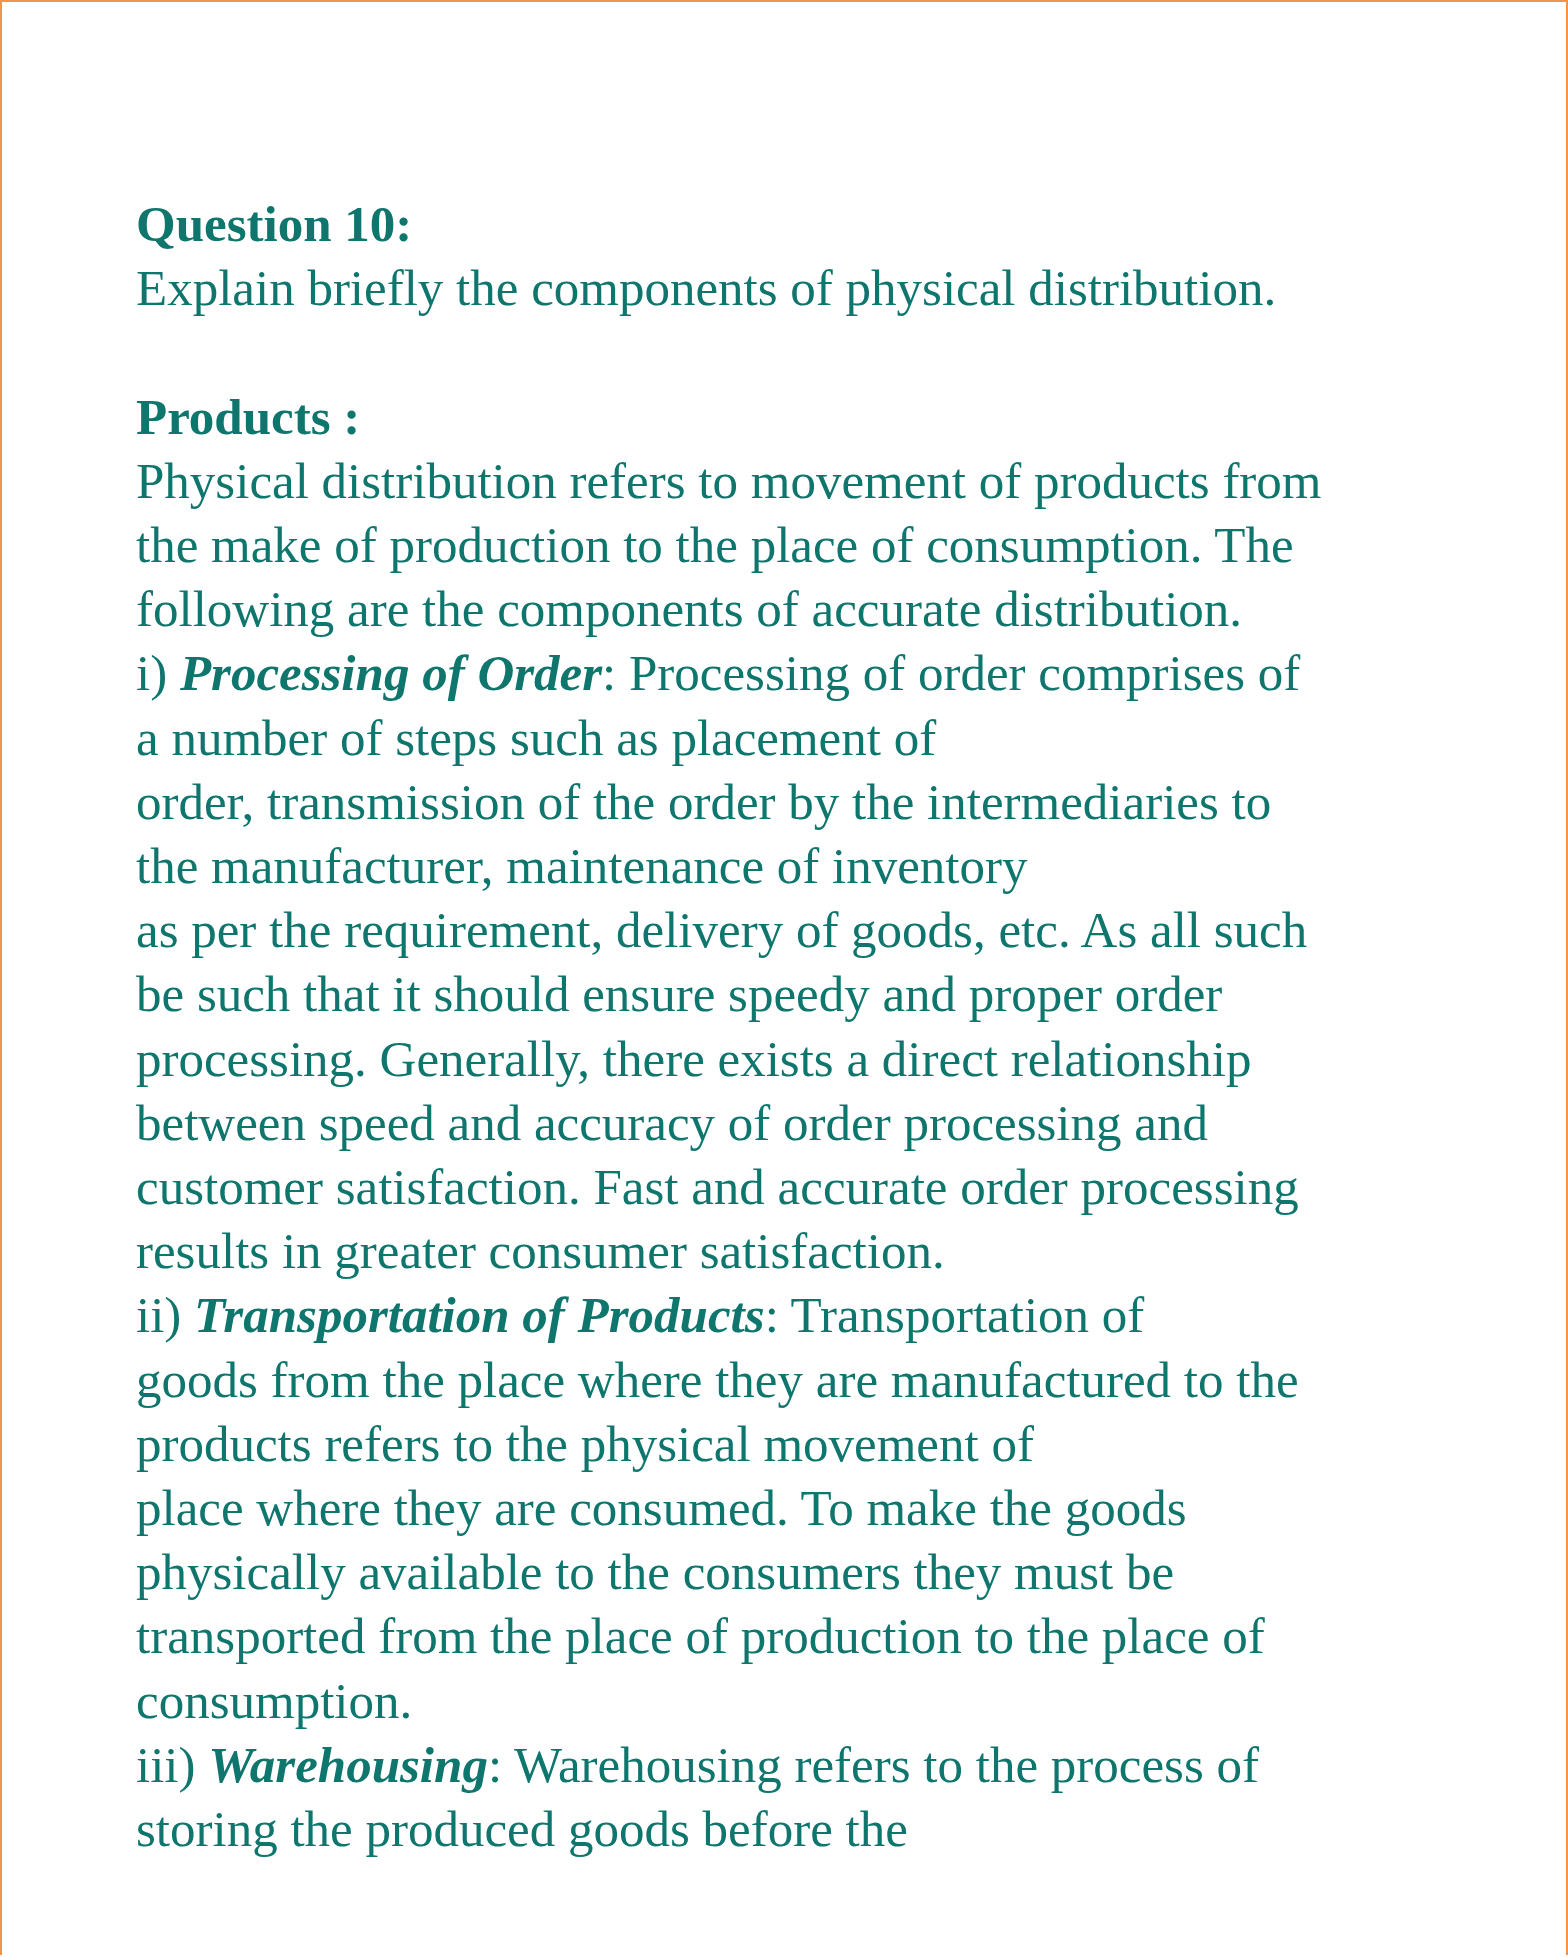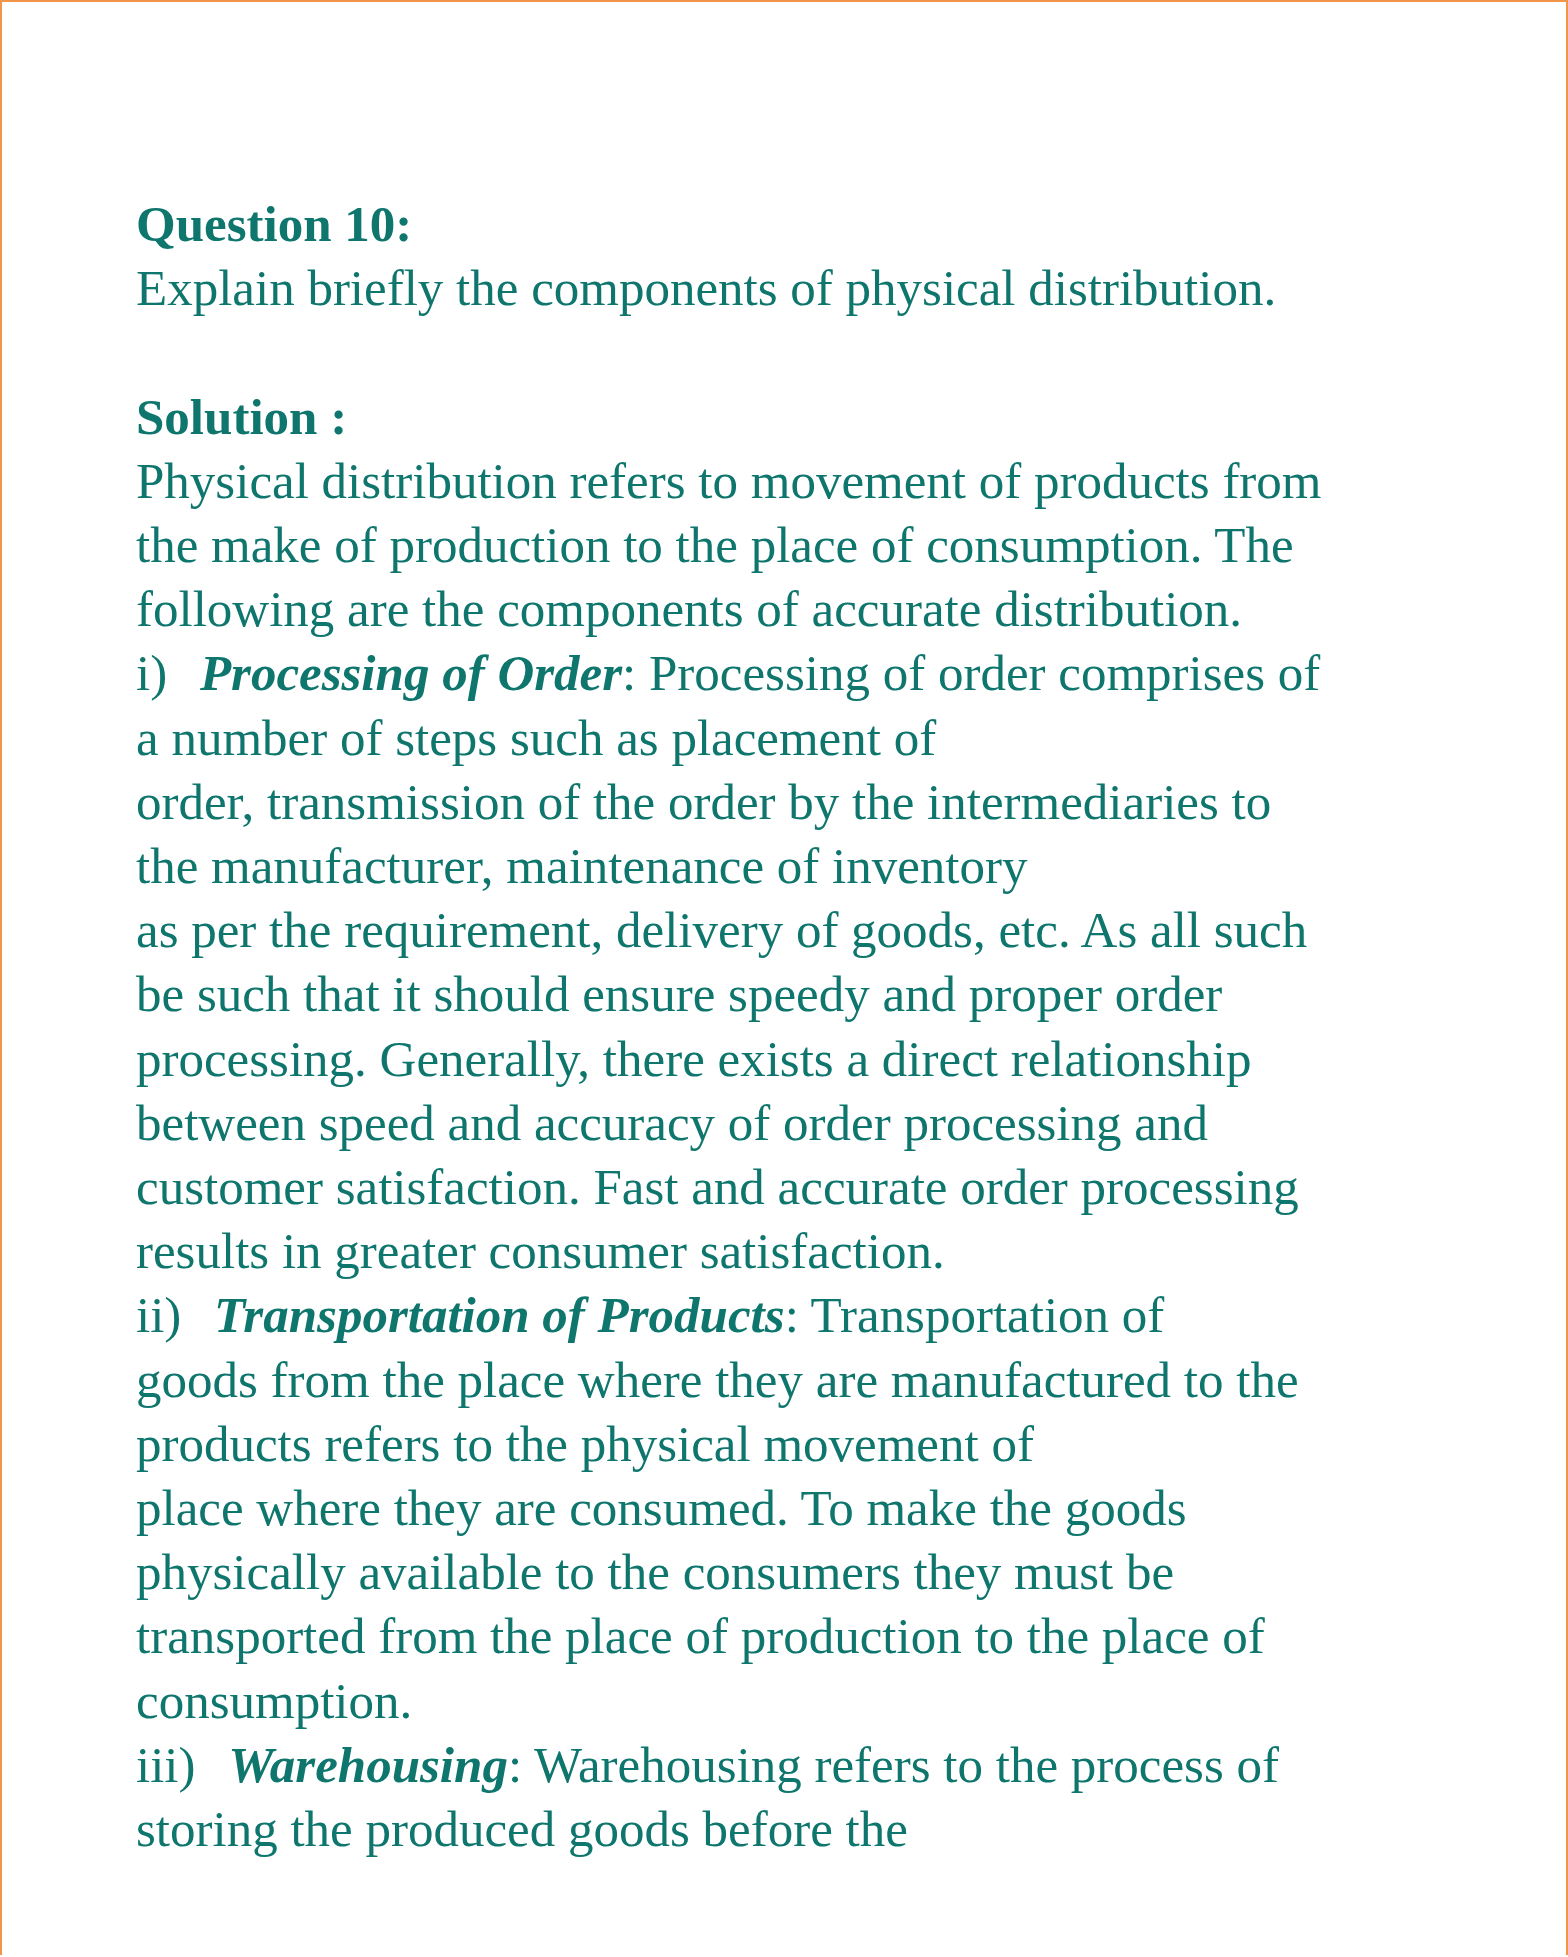--- a/index.html
+++ b/index.html
@@ -21,31 +21,31 @@
     left: 134px; top: 190px;
     width: 1320px;
     font-family: "Liberation Serif", "DejaVu Serif", serif;
     font-size: 51px;
     line-height: 64.2px;
     color: #0f766e;
   }
   .heading { font-weight: bold; }
   .spacer { height: 64.2px; }
   .line { white-space: nowrap; }
-  .bi { font-weight: bold; font-style: italic; margin-left: 20px; }
+  .bi { font-weight: bold; font-style: italic; }
 </style>
 </head>
 <body>
 
 <div class="page">
   <div class="content">
     <div class="line heading">Question 10:</div>
     <div class="line">Explain briefly the components of physical distribution.</div>
     <div class="spacer"></div>
-    <div class="line heading">Solution :</div>
+    <div class="line heading">Products :</div>
     <div class="line">Physical distribution refers to movement of products from</div>
     <div class="line">the make of production to the place of consumption. The</div>
     <div class="line">following are the components of accurate distribution.</div>
 
     <div class="line"><span>i) </span><span class="bi">Processing of Order</span><span>: Processing of order comprises of</span></div>
     <div class="line">a number of steps such as placement of</div>
     <div class="line">order, transmission of the order by the intermediaries to</div>
     <div class="line">the manufacturer, maintenance of inventory</div>
     <div class="line">as per the requirement, delivery of goods, etc. As all such</div>
     <div class="line">be such that it should ensure speedy and proper order</div>

